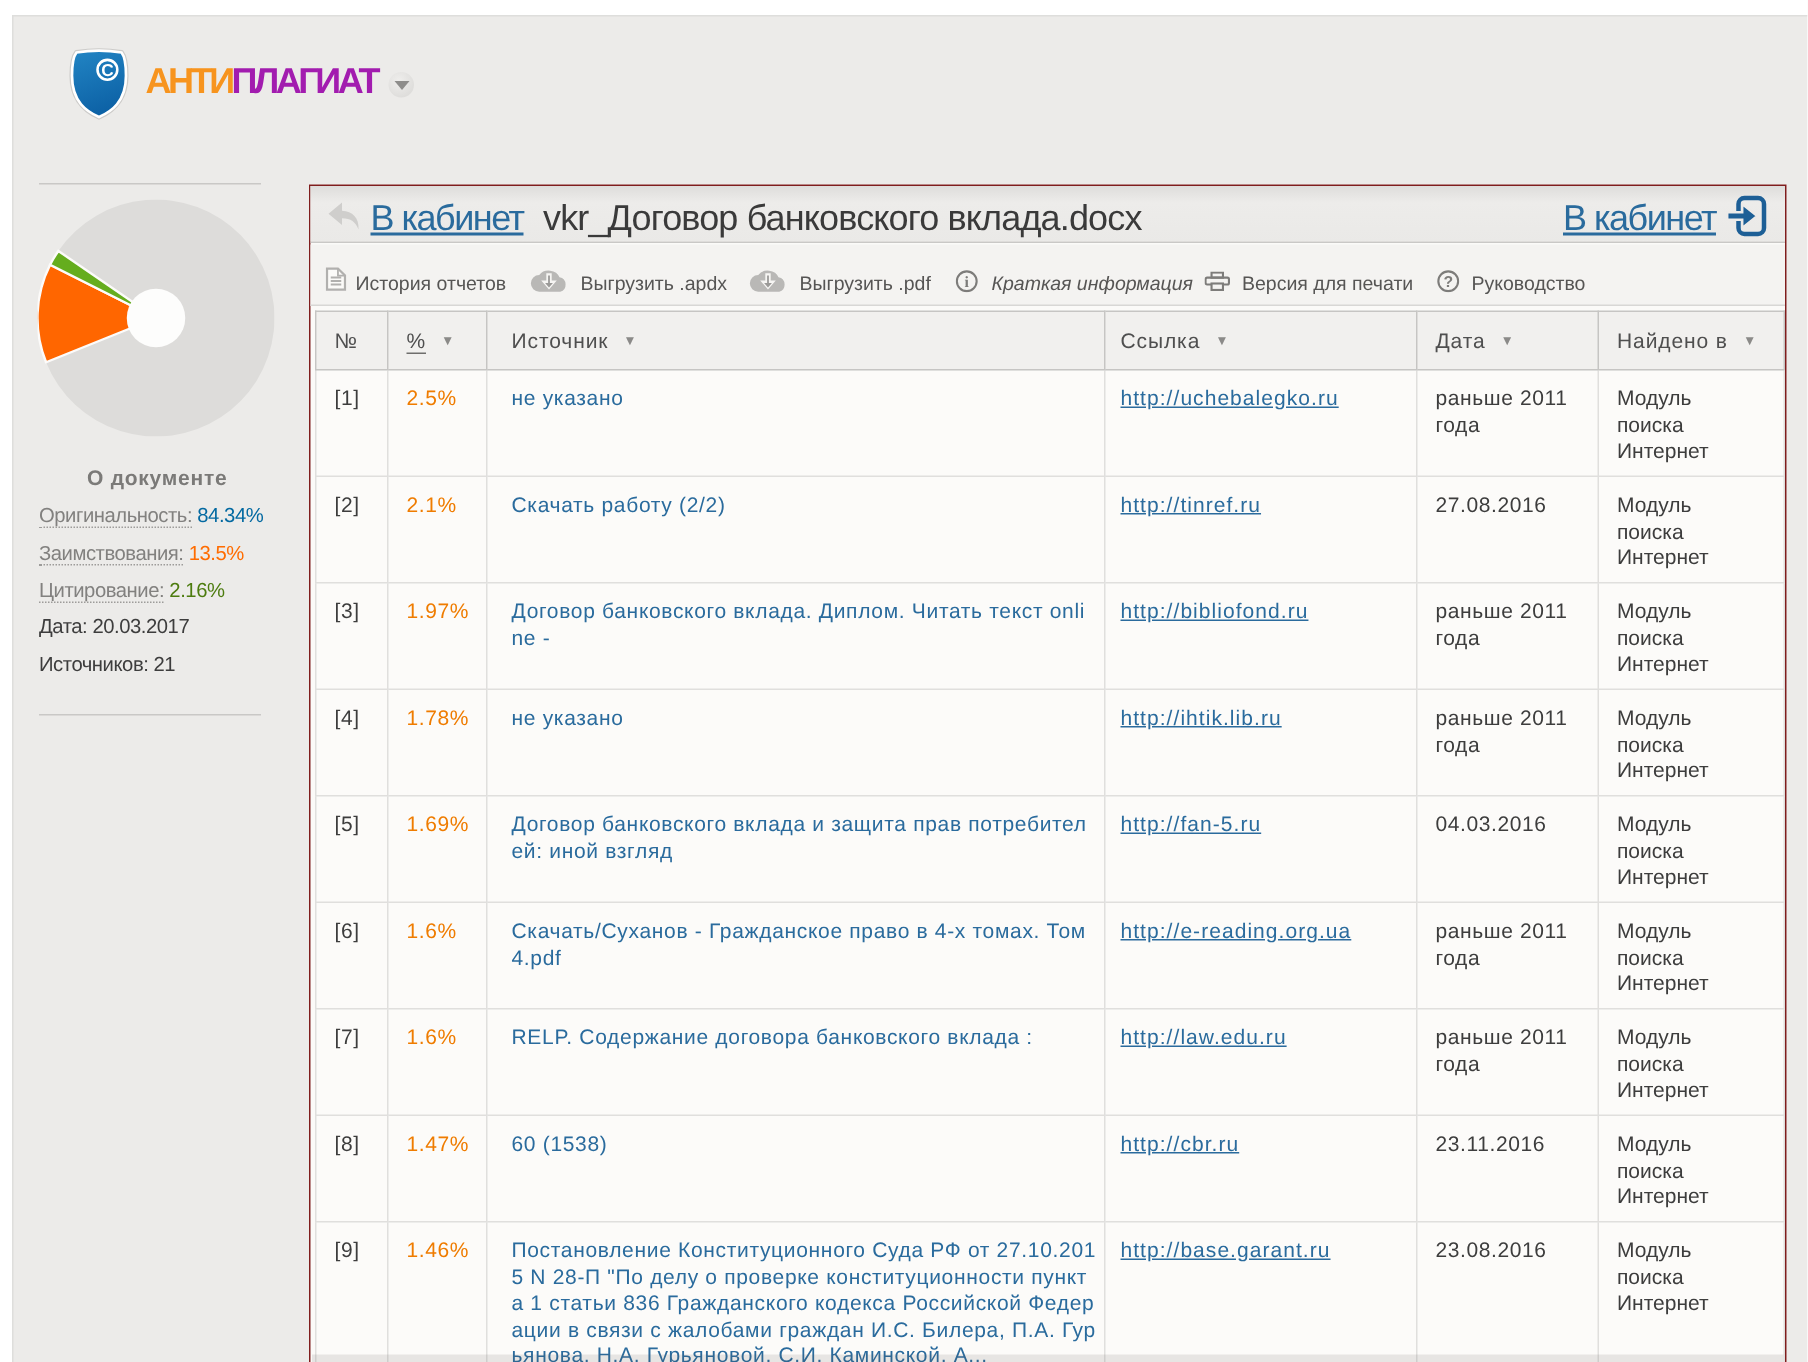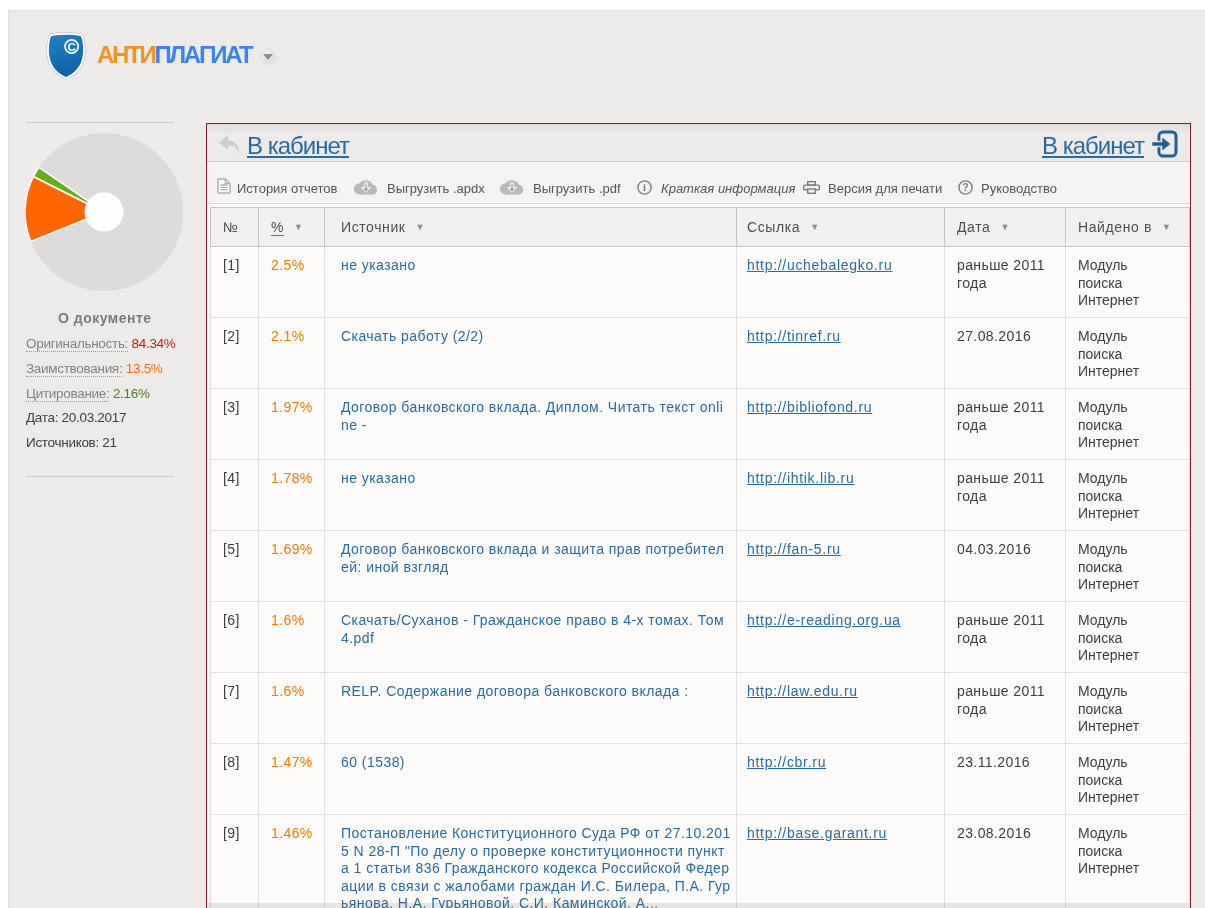--- a/index.html
+++ b/index.html
@@ -4,31 +4,31 @@
 <title>Антиплагиат</title>
 <style>
   * { margin:0; padding:0; box-sizing:border-box; }
   html,body { width:1205px; height:908px; overflow:hidden; }
   body { font-family:"Liberation Sans", sans-serif; background:#fff; position:relative; }
   .bg { position:absolute; left:8px; top:10px; width:1197px; height:898px; background:#ecebe9; border-left:1px solid #dededc; border-top:1px solid #dededc; }
   .abs { position:absolute; }
 
   
   .logotext { left:97px; top:43px; line-height:24px; font-size:24px; font-weight:bold; letter-spacing:-2.3px; }
-  .logotext .o { color:#f7941e; } .logotext .b { color:#3b82f6; }
+  .logotext .o { color:#f7941e; } .logotext .b { color:#a21caf; }
   .dd { left:259px; top:48px; width:17px; height:17px; border-radius:50%;
         background:radial-gradient(circle at 40% 35%, #efeeec, #d8d7d5); }
   .dd:after { content:""; position:absolute; left:3.5px; top:6px; border:5px solid transparent; border-top:6.5px solid #8e8d8b; }
 
   
   .hr { height:1px; background:#c9c8c6; left:26px; width:148px; }
   .sideh { left:26px; top:310px; font-size:14px; font-weight:bold; color:#7b7a78; letter-spacing:0.5px;margin-left:32px; }
   .sline { left:26px; font-size:13.5px; color:#3d3d3d; letter-spacing:-0.3px; }
   .sline .lbl { color:#82817f; border-bottom:1px dotted #9d9c9a; }
-  .ov { color:#b91c1c; } .oo { color:#ff6c00; } .og { color:#4d7c0f; }
+  .ov { color:#0369a1; } .oo { color:#ff6c00; } .og { color:#4d7c0f; }
 
   
   .panel { left:206px; top:123px; width:985px; height:786px; background:#fbfaf8; border:1px solid #7f1d1d; }
   .tbar { position:absolute; left:0; top:0; width:100%; height:38px;
           background:linear-gradient(#dedddb, #edecea 30%, #eae9e7); border-bottom:1px solid #c9c8c6; }
   .toolbar { position:absolute; left:0; top:39px; width:100%; height:41px; background:#f4f3f1; border-bottom:1px solid #d8d7d5; }
   .biglink { font-size:24px; color:#2a6b9d; text-decoration:underline; letter-spacing:-1px; }
   .title { font-size:24px; color:#3a3a3a; letter-spacing:-0.57px; }
   .ticon { color:#565554; font-size:13px; letter-spacing:0; }
 
@@ -88,20 +88,21 @@
 <div class="abs hr" style="top:476px;"></div>
 
 <div class="abs panel">
   <div class="tbar"></div>
   <div class="toolbar"></div>
 
   <svg class="abs" style="left:11px; top:9px;" width="24" height="22" viewBox="0 0 24 22">
     <path d="M10 2 L1 9.5 L10 17 L10 12.5 C16 12.5 19 15 21 20 C21.5 12 17 8 10 7.5 Z" fill="#cfcecc"></path>
   </svg>
   <a class="abs biglink" style="left:40px; top:8px;" href="#">В кабинет</a>
+  <div class="abs title" style="left:155px; top:8px;">vkr_Договор банковского вклада.docx</div>
   <a class="abs biglink" style="left:835px; top:8px;" href="#">В кабинет</a>
   <svg class="abs" style="left:943px; top:5px;" width="30" height="30" viewBox="0 0 30 30">
     <rect x="9" y="3" width="17" height="24" rx="4" fill="none" stroke="#1d5f96" stroke-width="3"></rect>
     <path d="M1.5 12.5 L11.5 12.5 L11.5 7 L21.5 15 L11.5 23 L11.5 17.5 L1.5 17.5 Z" fill="#1d5f96" stroke="#eceae8" stroke-width="1.6"></path>
   </svg>
 
   <svg class="abs" style="left:10px; top:54px;" width="14" height="16" viewBox="0 0 14 16">
     <path d="M1 1 H8.3 L13 5.7 V15 H1 Z" fill="#fbfaf8" stroke="#b1b0ae" stroke-width="1.5"></path>
     <path d="M8.3 1 V5.7 H13" fill="none" stroke="#b1b0ae" stroke-width="1.2"></path>
     <path d="M3.5 7 H10.5 M3.5 9.3 H10.5 M3.5 11.6 H10.5" stroke="#b1b0ae" stroke-width="1.3"></path>

